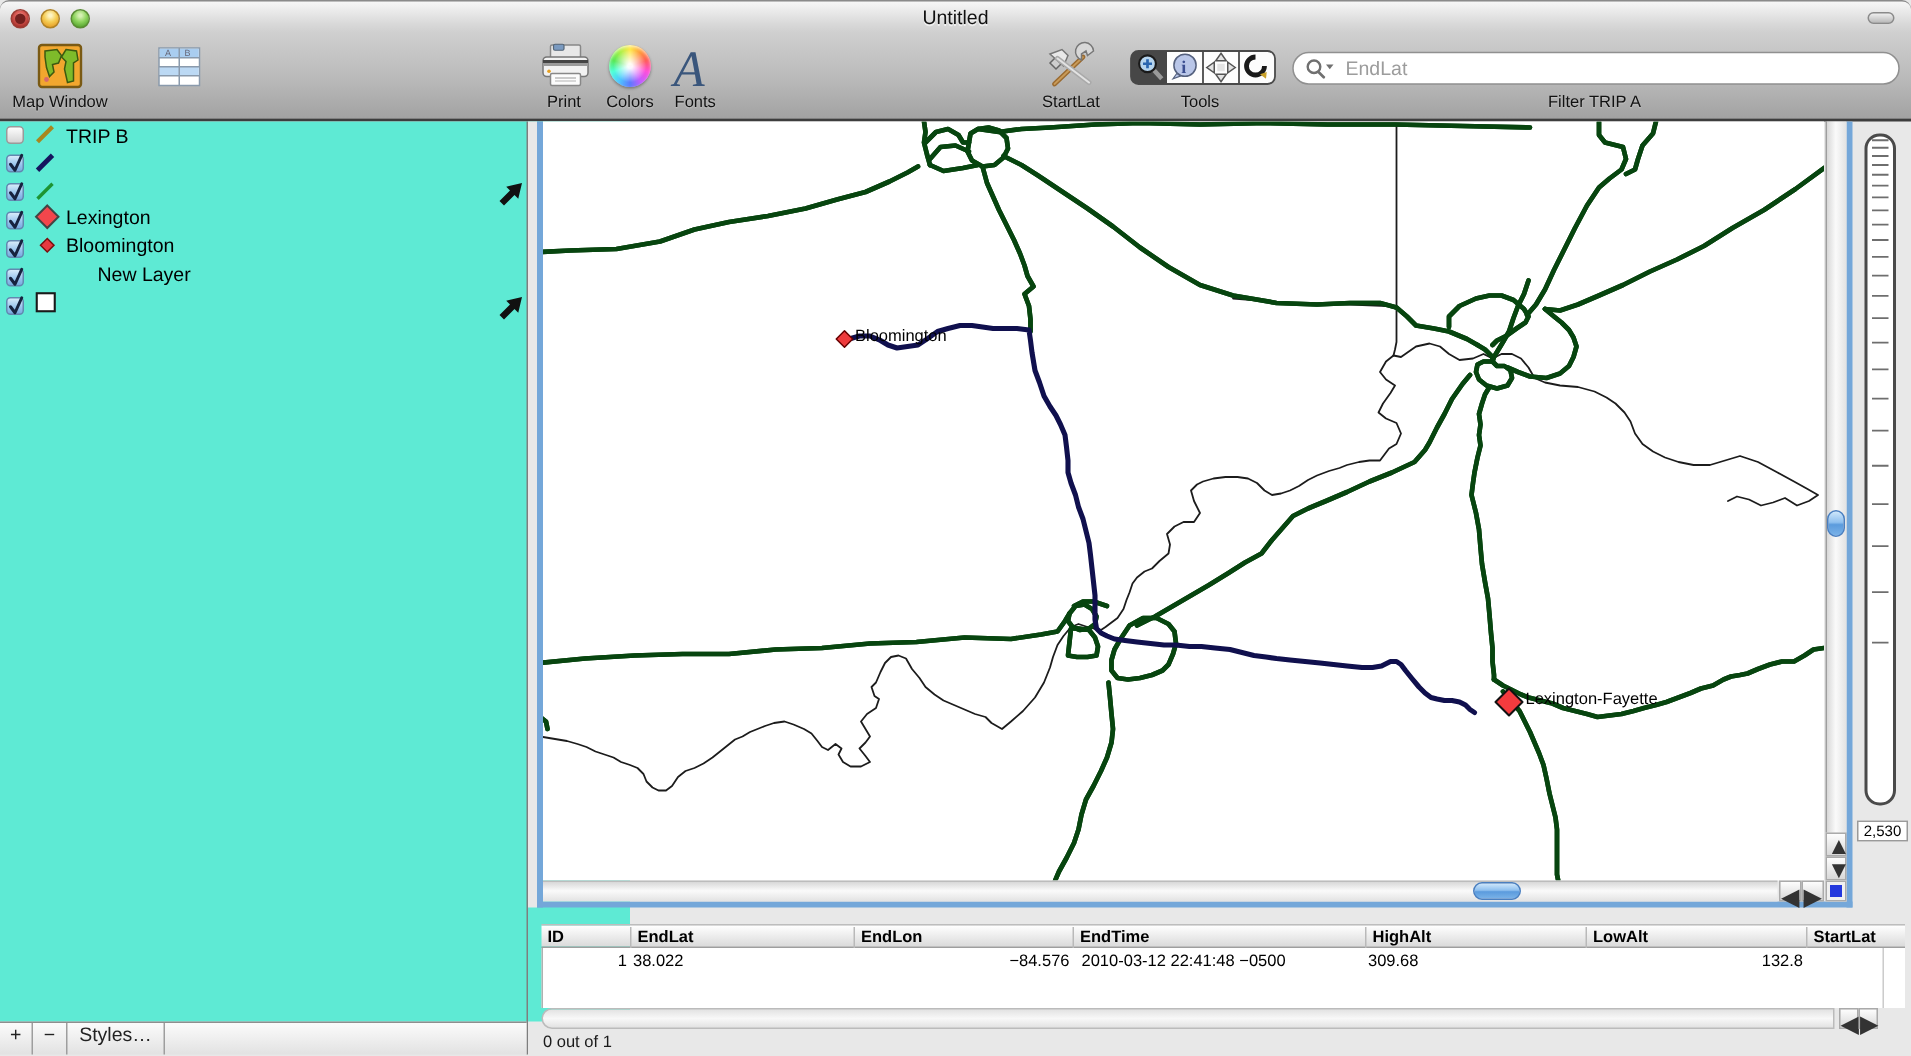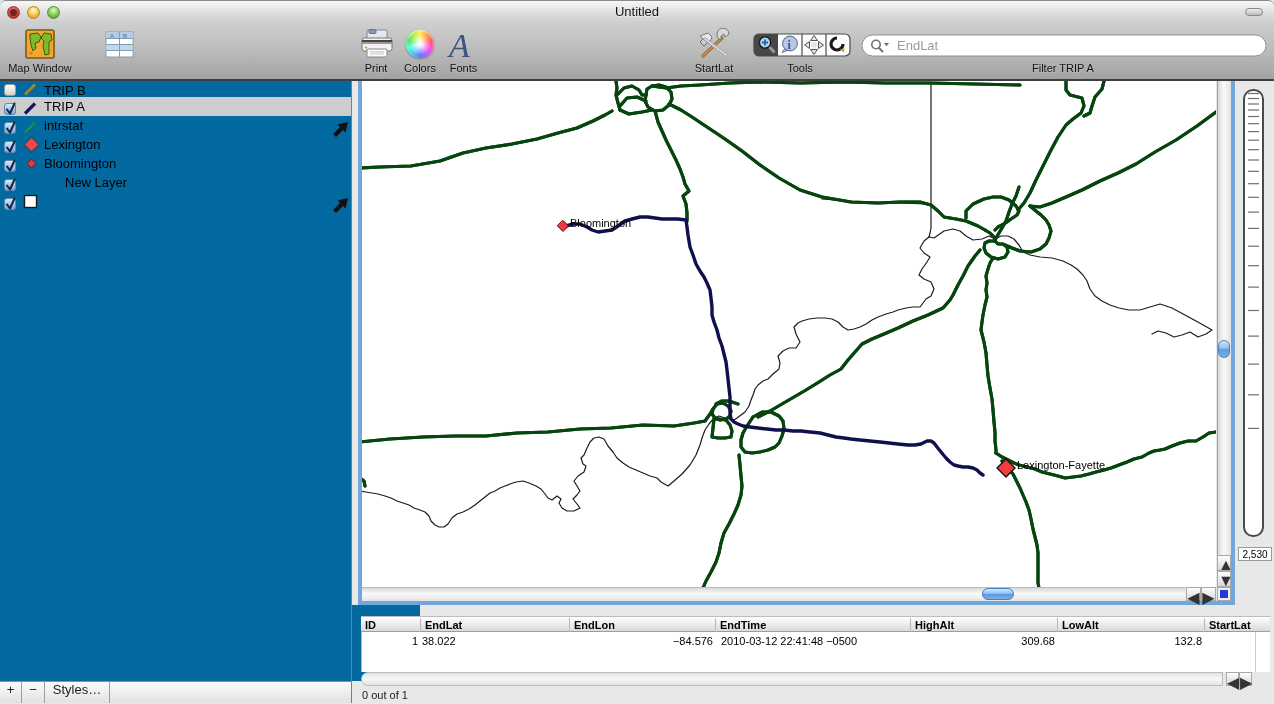--- a/index.html
+++ b/index.html
@@ -21,21 +21,21 @@
   #tlg { left:47px; background:radial-gradient(circle at 50% 30%, #d5f0b2 0 10%, #8ed45e 45%, #5aa832 80%, #3c7c1e);
          border:1px solid #5a8c34; }
   #pill { left:1245px; top:8px; width:18px; height:8px; border-radius:4px;
     background:linear-gradient(#efefef,#b9b9b9); border:1px solid #8a8a8a; }
   #toolbar { left:0; top:22px; width:1274px; height:57px;
     background:linear-gradient(#cfcfcf, #b9b9b9 55%, #a2a2a2); }
   #tbborder { left:0; top:79px; width:1274px; height:2px; background:#3d3d3d; }
   .tlabel { position:absolute; top:62px; font-size:11px; color:#111; text-align:center;
     text-shadow:0 1px 1px rgba(255,255,255,.35); white-space:nowrap; }
   
-  #sidebar { left:0; top:81px; width:420px; height:600px; background:#0369a1; }
+  #sidebar { left:0; top:81px; width:420px; height:600px; background:#5eead4; }
   #sidebar .row { position:absolute; left:0; width:351px; height:19px; font-size:13px; color:#000; }
   #sidebar .sel { background:#cdcdcd; }
   .rlabel { position:absolute; left:44px; top:2px; }
   #sbbar { left:0; top:681px; width:351px; height:22px;
     background:linear-gradient(#fbfbfb,#e2e2e2); border-top:1px solid #8e8e8e; }
   .sbtn { position:absolute; top:0; height:21px; border-right:1px solid #9e9e9e;
     font-size:13px; color:#222; text-align:center; }
   #sdiv { left:351px; top:81px; width:1px; height:622px; background:#7e7e7e; }
   #gutter { left:352px; top:81px; width:6px; height:524px; background:#e8e8e8; }
   
@@ -167,26 +167,20 @@
 <div class="tlabel" style="left:362px; width:28px;">Print</div>
 <div class="tlabel" style="left:398px; width:44px;">Colors</div>
 <div class="tlabel" style="left:442px; width:43px;">Fonts</div>
 <div class="tlabel" style="left:683px; width:62px;">StartLat</div>
 <div class="tlabel" style="left:782px; width:36px;">Tools</div>
 <div class="tlabel" style="left:1029px; width:68px;">Filter TRIP A</div>
 
 <div class="abs" id="sidebar">
   <div class="row" style="top:0px;">
       <span class="rlabel">TRIP B</span>
-    </div>
-  <div class="row sel" style="top:16px;">
-      <span class="rlabel">TRIP A</span>
-    </div>
-  <div class="row" style="top:35px;">
-      <span class="rlabel">intrstat</span>
     </div>
   <div class="row" style="top:54px;">
       <span class="rlabel">Lexington</span>
     </div>
   <div class="row" style="top:73px;">
       <span class="rlabel">Bloomington</span>
     </div>
   <div class="row" style="top:92px;margin-left:21px;">
       <span class="rlabel">New Layer</span>
     </div>
@@ -352,20 +346,20 @@
   <div class="hcell" style="left:355px; width:195px;">EndTime</div>
   <div class="hcell" style="left:550px; width:147px;">HighAlt</div>
   <div class="hcell" style="left:697px; width:147px;">LowAlt</div>
   <div class="hcell" style="left:844px; width:65px; border-right:none;">StartLat</div>
 </div>
 <div class="abs" id="tbody">
   <div class="dcell" style="left:0; width:56px; text-align:right;">1</div>
   <div class="dcell" style="left:60px; width:145px; ">38.022</div>
   <div class="dcell" style="left:209px; width:142px; text-align:right;">−84.576</div>
   <div class="dcell" style="left:359px;">2010-03-12 22:41:48 −0500</div>
-  <div class="dcell" style="left:550px; width:143px; text-align:right;">309.68</div>
+  <div class="dcell" style="left:550px; width:143px; text-align:left;">309.68</div>
   <div class="dcell" style="left:697px; width:143px; text-align:right;">132.8</div>
 </div>
 <div class="abs" id="tstrip"></div>
 <div class="abs" id="tscroll"></div>
 <div class="abs sbtn2" style="left:1226px; top:672px; width:13px; height:14px;">◀</div>
 <div class="abs sbtn2" style="left:1239px; top:672px; width:13px; height:14px;">▶</div>
 <div class="abs" id="status">0 out of 1</div>
 
 </body></html>

